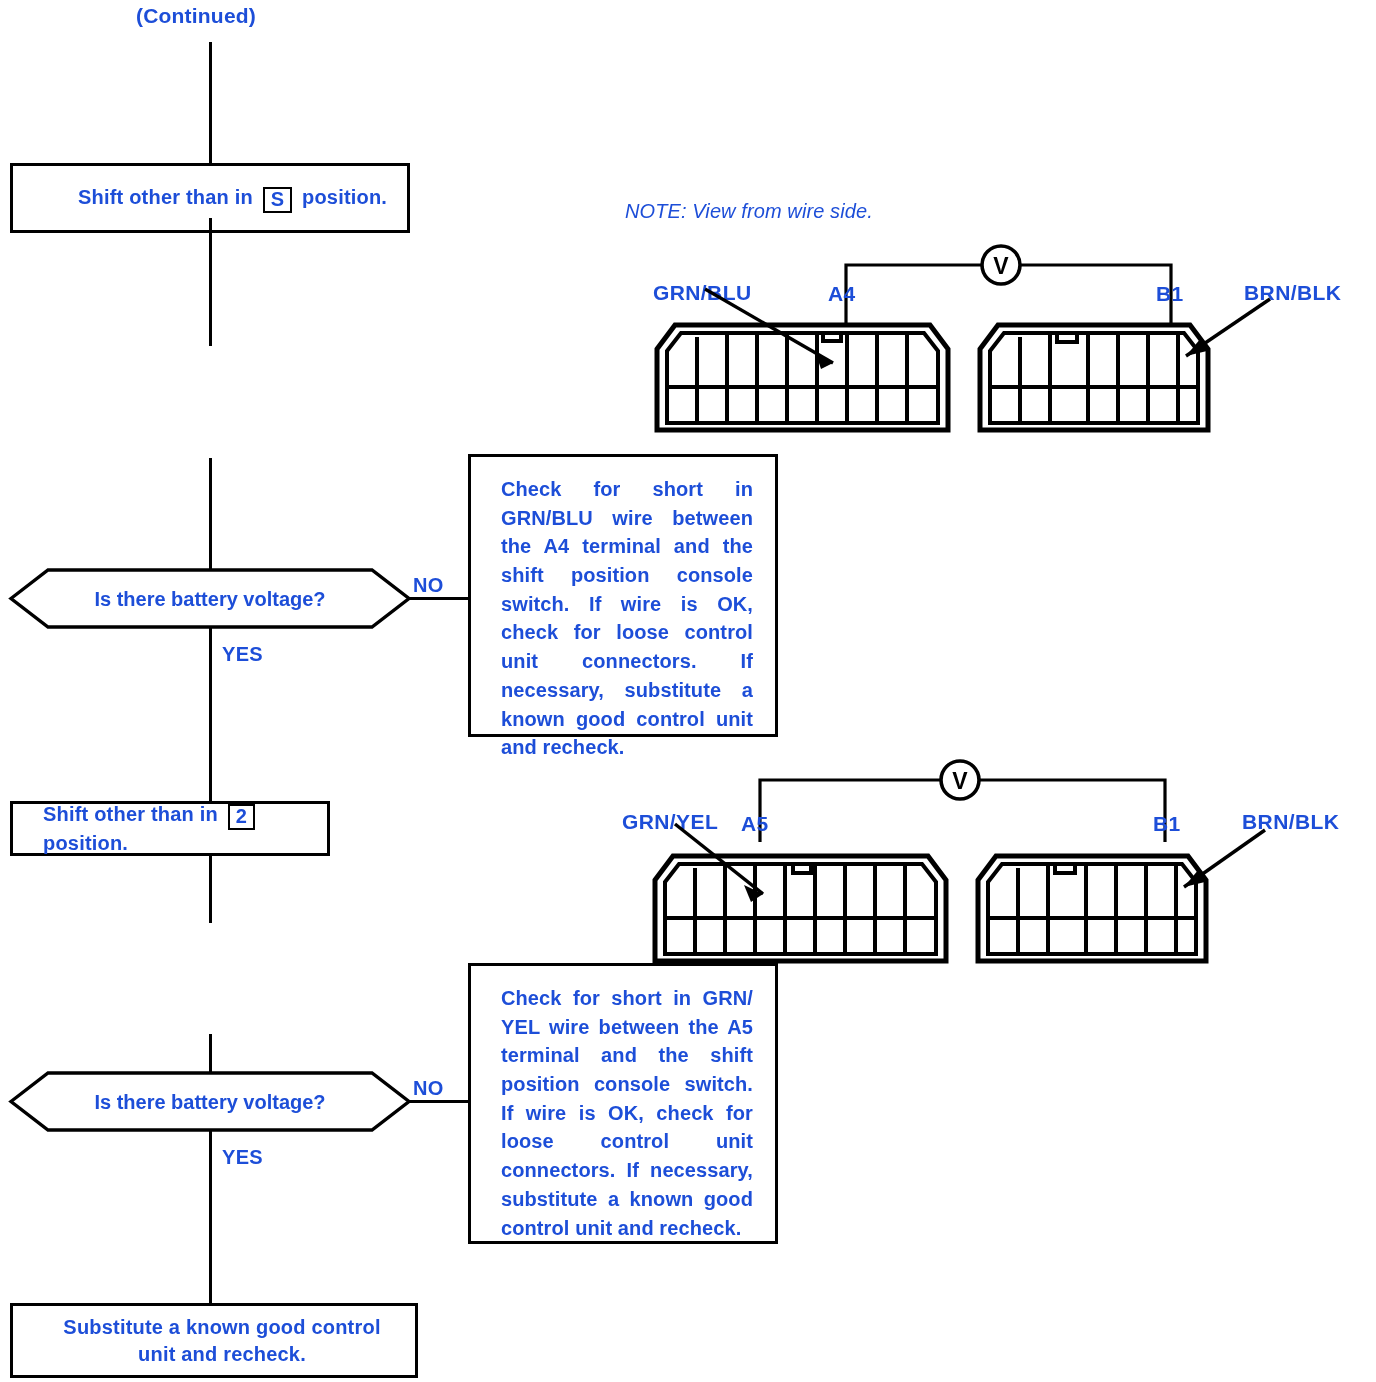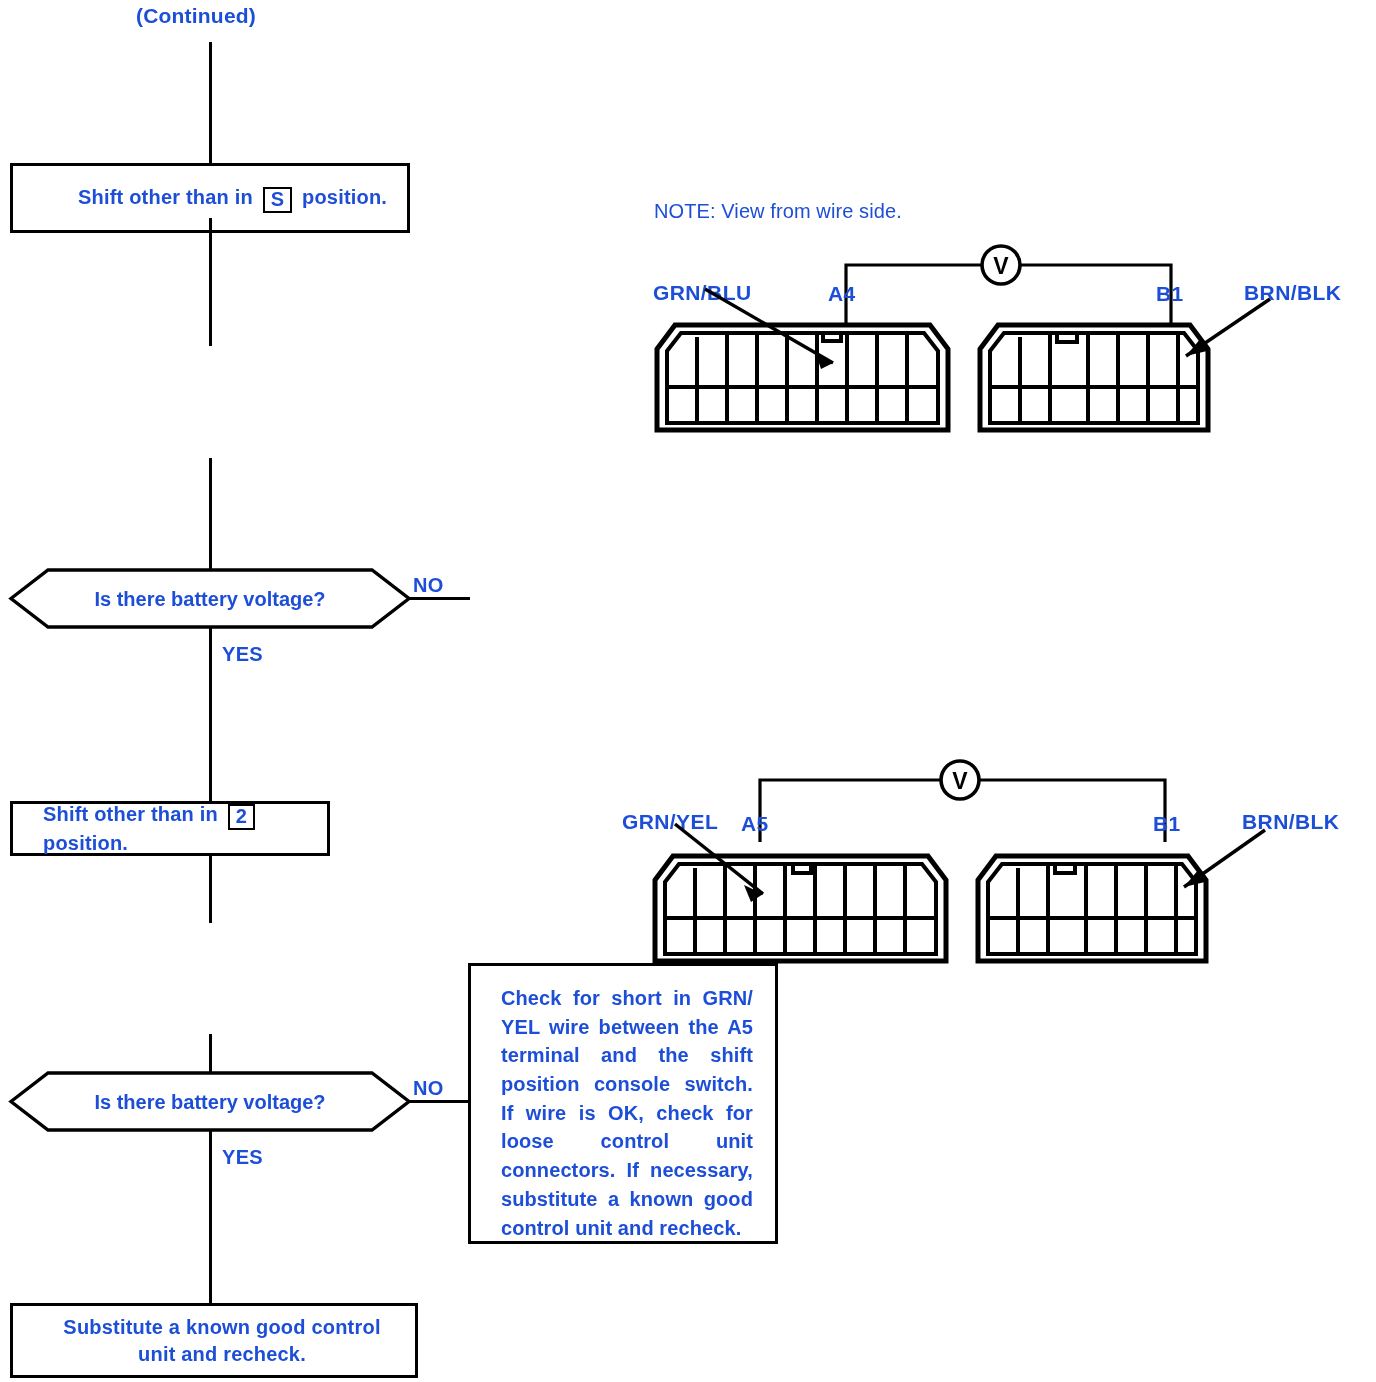--- a/index.html
+++ b/index.html
@@ -142,20 +142,23 @@
     </svg>
     <div class="hexlabel">Is there battery voltage?</div>
   </div>
 
   <div class="abs branch" style="left:413px; top:574px;">NO</div>
   <div class="abs hline" style="left:410px; top:597px; width:60px;"></div>
 
   <div class="abs vline" style="left:209px; top:628px; height:178px;"></div>
   <div class="abs branch" style="left:222px; top:643px;">YES</div>
 
+  <div class="abs notebox" style="left:468px; top:454px; width:310px; height:283px;">
+    <div class="ntxt">Check for short in GRN/BLU wire between the A4 terminal and the shift position console switch. If wire is OK, check for loose control unit connectors. If necessary, substitute a known good control unit and recheck.</div>
+  </div>
 
   <div class="abs flowbox" style="left:10px; top:801px; width:320px; height:55px;">
     <div class="txt">
       <span>Shift other than in</span>
       <span class="gear">2</span>
       <span>position.</span>
     </div>
   </div>
 
   <div class="abs vline" style="left:209px; top:855px; height:68px;"></div>
@@ -177,21 +180,21 @@
   <div class="abs branch" style="left:222px; top:1146px;">YES</div>
 
   <div class="abs notebox" style="left:468px; top:963px; width:310px; height:281px;">
     <div class="ntxt">Check for short in GRN/ YEL wire between the A5 terminal and the shift position console switch. If wire is OK, check for loose control unit connectors. If necessary, substitute a known good control unit and recheck.</div>
   </div>
 
   <div class="abs flowbox" style="left:10px; top:1303px; width:408px; height:75px;">
     <div class="txt" style="padding-left:30px; padding-right:14px;text-align:center;">Substitute a known good control unit and recheck.</div>
   </div>
 
-  <div class="abs note-view" style="left:654px; top:200px;">NOTE: View from wire side.</div>
+  <div class="abs note-view" style="left:625px; top:200px;font-style:italic;">NOTE: View from wire side.</div>
 
   <div class="abs" style="left:640px; top:245px; width:600px; height:200px;">
 
     <svg width="600" height="105" viewBox="0 0 600 105" style="position:absolute; left:0; top:0;">
 
       <path d="M206,85 L206,20 L341,20" fill="none" stroke="#000" stroke-width="3.2"></path>
 
       <path d="M531,85 L531,20 L381,20" fill="none" stroke="#000" stroke-width="3.2"></path>
 
       <circle cx="361" cy="20" r="19" fill="#fff" stroke="#000" stroke-width="3.6"></circle>

